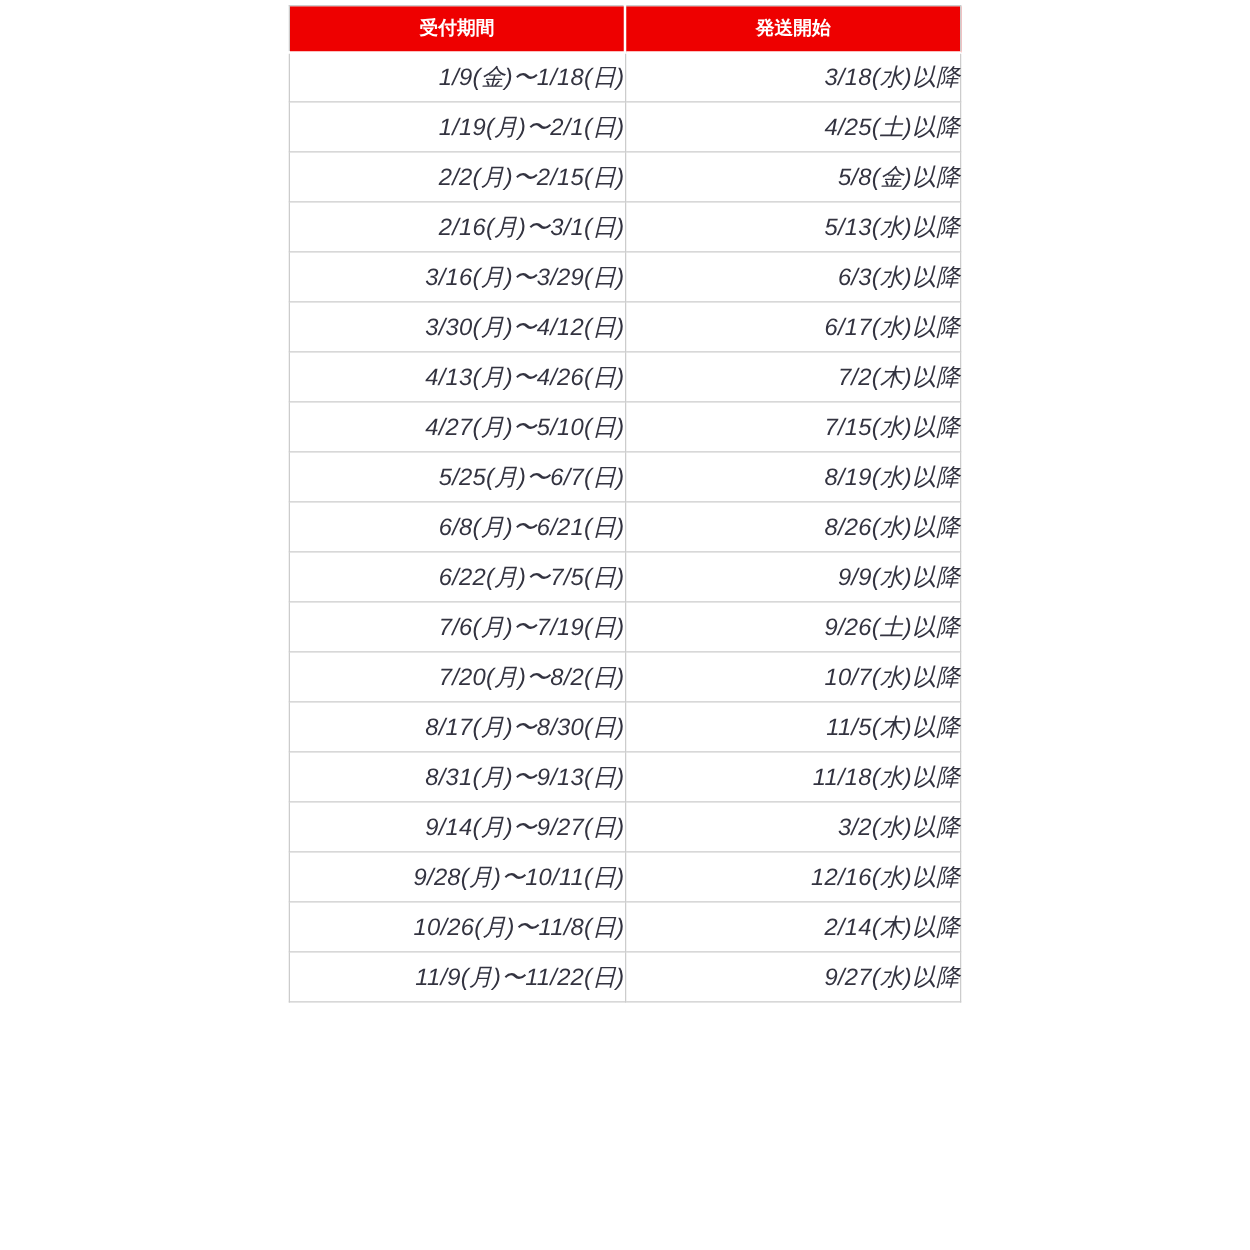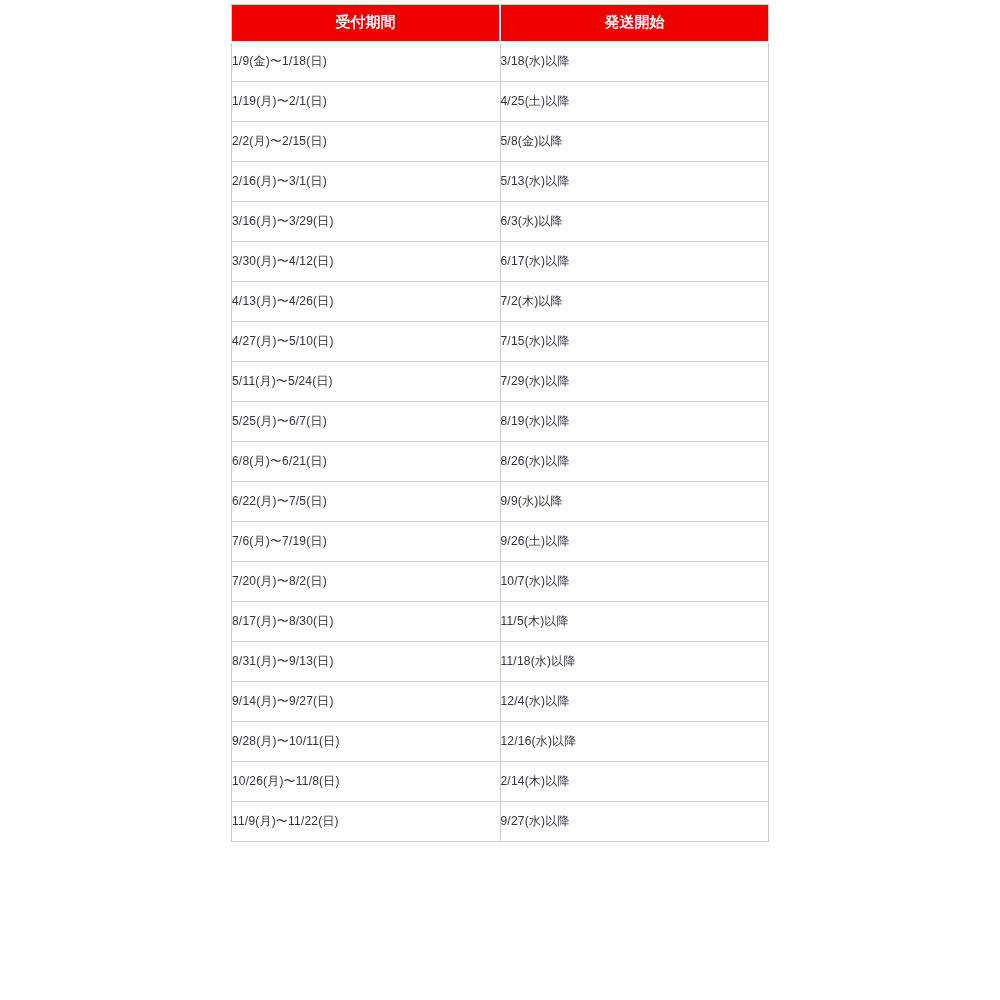--- a/index.html
+++ b/index.html
@@ -40,28 +40,29 @@
     vertical-align: middle;
     padding: 0;
     border-bottom: 2px solid var(--divider-color);
   }
   table.schedule th:first-child {
     border-right: 2px solid var(--divider-color);
     margin-top: 30px;
   }
   table.schedule td {
     color: var(--body-text);
-    font-size: 12px;
+    font-size: 19px;
     font-weight: normal;
     height: 40px;
-    text-align: left;
+    text-align: right;
     vertical-align: middle;
     padding: 0;
     border: 1px solid var(--border-color);
     letter-spacing: 0.2px;
+    font-style: italic;
   }
 </style>
 </head>
 <body>
 
 <div class="table-wrap">
   <table class="schedule">
     <thead>
       <tr>
         <th>受付期間</th>
@@ -103,24 +104,20 @@
   <tr>
     <td>4/13(月)〜4/26(日)</td>
     <td>7/2(木)以降</td>
   </tr>
 
   <tr>
     <td>4/27(月)〜5/10(日)</td>
     <td>7/15(水)以降</td>
   </tr>
 
-  <tr>
-    <td>5/11(月)〜5/24(日)</td>
-    <td>7/29(水)以降</td>
-  </tr>
 
   <tr>
     <td>5/25(月)〜6/7(日)</td>
     <td>8/19(水)以降</td>
   </tr>
 
   <tr>
     <td>6/8(月)〜6/21(日)</td>
     <td>8/26(水)以降</td>
   </tr>
@@ -146,21 +143,21 @@
     <td>11/5(木)以降</td>
   </tr>
 
   <tr>
     <td>8/31(月)〜9/13(日)</td>
     <td>11/18(水)以降</td>
   </tr>
 
   <tr>
     <td>9/14(月)〜9/27(日)</td>
-    <td>12/4(水)以降</td>
+    <td>3/2(水)以降</td>
   </tr>
 
   <tr>
     <td>9/28(月)〜10/11(日)</td>
     <td>12/16(水)以降</td>
   </tr>
 
 
   <tr>
     <td>10/26(月)〜11/8(日)</td>

